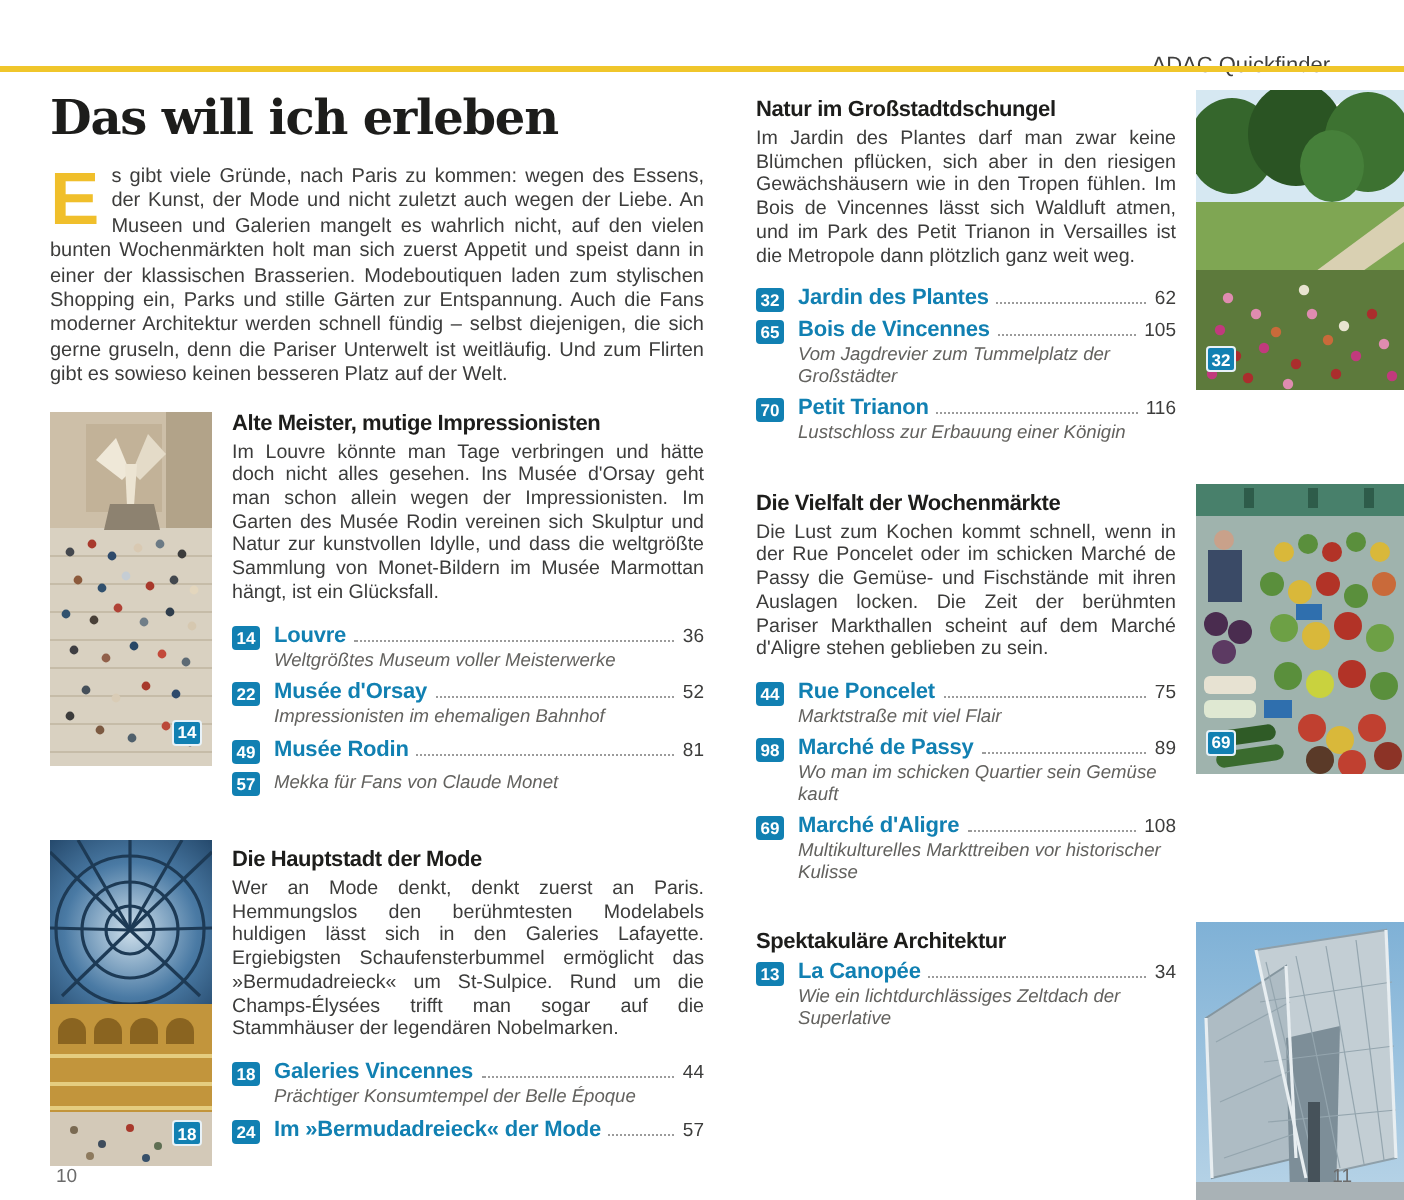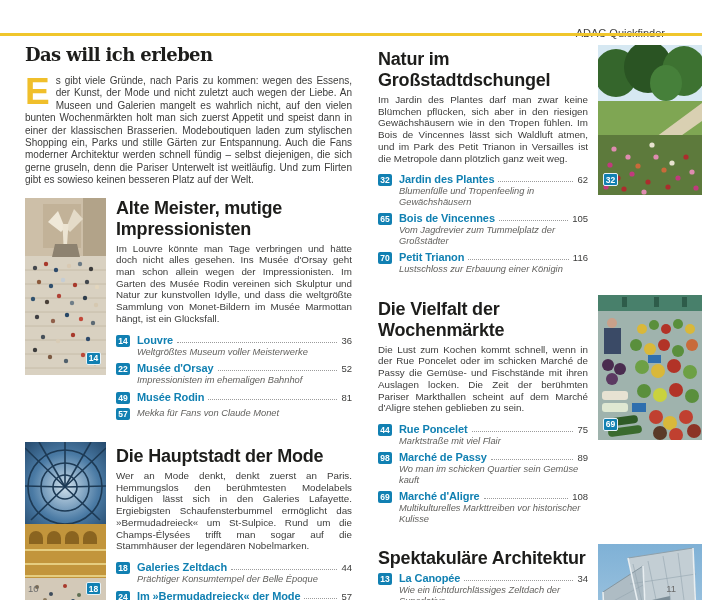--- a/index.html
+++ b/index.html
@@ -5,31 +5,31 @@
   * { margin:0; padding:0; box-sizing:border-box; }
   html,body { width:702px; height:600px; }
   body { position:relative; background:#ffffff; font-family:"Liberation Sans", sans-serif; color:#3c3c3b; overflow:hidden; }
 
   .brand { position:absolute; top:27px; right:37px; font-size:11px; font-weight:normal; color:#3f3f3e; }
   .topline { position:absolute; top:33px; left:0; width:702px; height:3px; background:#f0c62b; }
 
   .page-left  { position:absolute; left:25px;  top:44px; width:327px; }
   .page-right { position:absolute; left:378px; top:45px; width:324px; }
 
-  .main-title { font-family:"DejaVu Serif", serif; font-weight:bold; font-size:18px; color:#1d1d1b; letter-spacing:-0.6px; margin-bottom:10px; }
+  .main-title { font-family:"DejaVu Serif", serif; font-weight:bold; font-size:24px; color:#1d1d1b; letter-spacing:-0.6px; margin-bottom:10px; }
 
   .intro { font-size:10px; line-height:12.4px; text-align:justify; color:#3c3c3b; margin-bottom:11px; }
   .dropcap { float:left; font-size:37px; line-height:30px; font-weight:bold; color:#f0bf2b; padding:2px 6px 0 0; }
 
   .sec-row { display:flex; }
   .left-sec .img-box { margin-right:10px; }
   .right-sec .img-box { margin-left:10px; }
   .sec-content { flex:1; min-width:0; }
 
-  .sec-heading { font-size:18px; font-weight:bold; color:#1d1d1b; margin-bottom:3px; letter-spacing:-0.2px; }
+  .sec-heading { font-size:11px; font-weight:bold; color:#1d1d1b; margin-bottom:3px; letter-spacing:-0.2px; }
   .sec-body { font-size:9.8px; line-height:11.7px; text-align:justify; margin-bottom:9px; }
 
   .toc-item { display:flex; margin-bottom:3px; }
   .badge { flex:0 0 auto; width:14px; height:12px; margin:1px 7px 0 0; background:#1180b2; color:#fff;
            font-size:8.5px; font-weight:bold; display:flex; align-items:center; justify-content:center; border-radius:2px; }
   .toc-main { flex:1; min-width:0; }
   .toc-row { display:flex; }
   .toc-title { font-size:11px; font-weight:bold; color:#1180b2; white-space:nowrap; letter-spacing:-0.1px; }
   .leader { flex:1; align-self:flex-end; margin:0 4px 3px; border-bottom:1.5px dotted #9b9b9b; }
   .toc-page { font-size:9.5px; color:#3c3c3b; align-self:flex-end; }
@@ -216,21 +216,21 @@
       <div class="img-badge br">18</div>
     </figure>
     <div class="sec-content pad-top">
       <h2 class="sec-heading">Die Hauptstadt der Mode</h2>
       <p class="sec-body">Wer an Mode denkt, denkt zuerst an Paris. Hemmungslos den berühmtesten Modelabels huldigen lässt sich in den Galeries Lafayette. Ergiebigsten Schaufensterbummel ermöglicht das »Bermudadreieck« um St-Sulpice. Rund um die Champs-Élysées trifft man sogar auf die Stammhäuser der legendären Nobelmarken.</p>
       <div class="toc">
         <div class="toc-item">
           <span class="badge">18</span>
           <div class="toc-main">
             <div class="toc-row">
-                <span class="toc-title">Galeries Zeltdach</span>
+                <span class="toc-title">Galeries Vincennes</span>
                 <span class="leader"></span>
                 <span class="toc-page">44</span>
               </div>
             <div class="toc-sub">Prächtiger Konsumtempel der Belle Époque</div>
           </div>
         </div>
         <div class="toc-item">
           <span class="badge">24</span>
           <div class="toc-main">
             <div class="toc-row">
@@ -255,21 +255,20 @@
       <p class="sec-body">Im Jardin des Plantes darf man zwar keine Blümchen pflücken, sich aber in den riesigen Gewächshäusern wie in den Tropen fühlen. Im Bois de Vincennes lässt sich Waldluft atmen, und im Park des Petit Trianon in Versailles ist die Metropole dann plötzlich ganz weit weg.</p>
       <div class="toc">
         <div class="toc-item">
           <span class="badge">32</span>
           <div class="toc-main">
             <div class="toc-row">
                 <span class="toc-title">Jardin des Plantes</span>
                 <span class="leader"></span>
                 <span class="toc-page">62</span>
               </div>
-            <div class="toc-sub">Blumenfülle und Tropenfeeling in Gewächshäusern</div>
           </div>
         </div>
         <div class="toc-item">
           <span class="badge">65</span>
           <div class="toc-main">
             <div class="toc-row">
                 <span class="toc-title">Bois de Vincennes</span>
                 <span class="leader"></span>
                 <span class="toc-page">105</span>
               </div>

